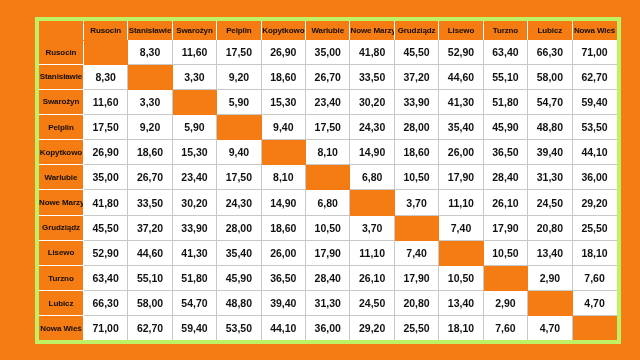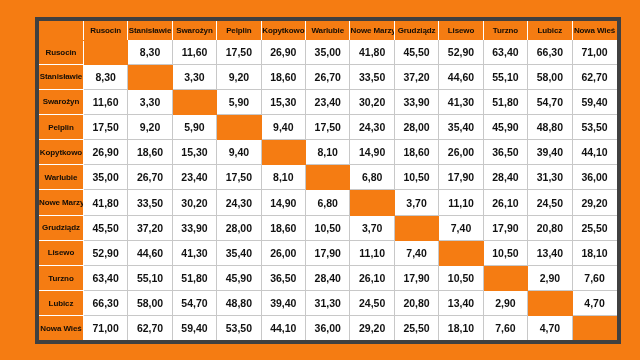--- a/index.html
+++ b/index.html
@@ -13,21 +13,21 @@
     font-family: "Liberation Sans", sans-serif;
     overflow: hidden;
   }
 
   #table-frame {
     position: absolute;
     left: 35px;
     top: 17px;
     width: 586px;
     height: 327px;
-    background: #404040;
+    background: #bef264;
     padding: 4px;
     box-sizing: border-box;
   }
 
   #matrix-table {
     width: 100%;
     height: 100%;
     border-collapse: collapse;
     table-layout: fixed;
     background: #F57C12;

